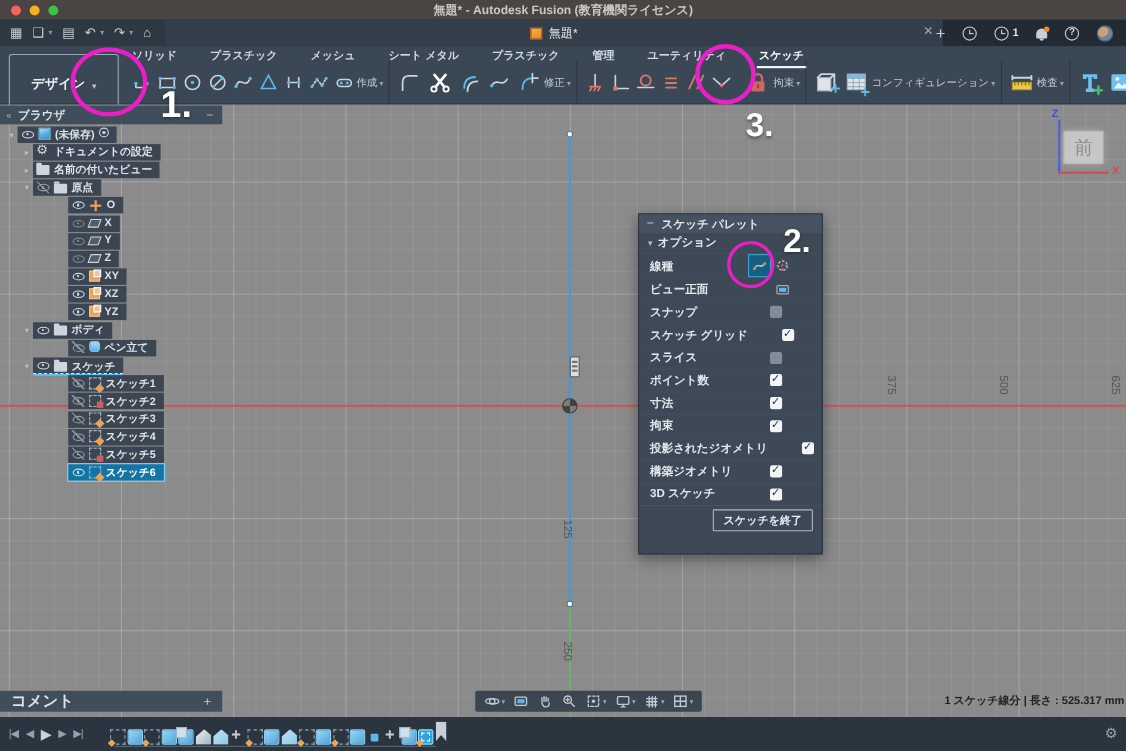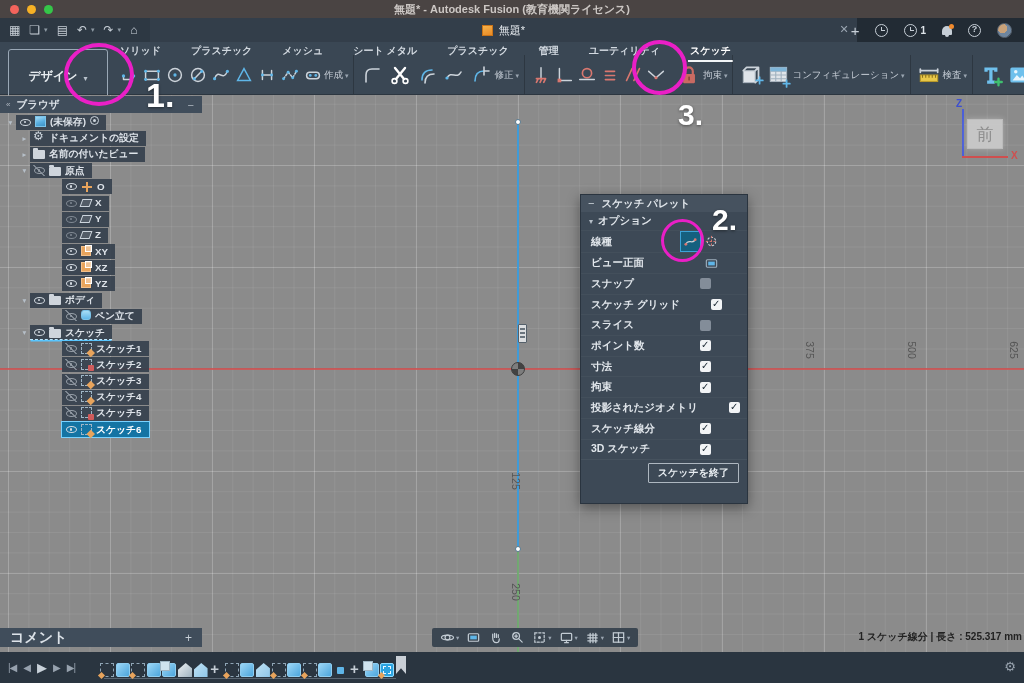--- a/index.html
+++ b/index.html
@@ -753,21 +753,21 @@
       </div>
       <div class="prow checked">
         <span class="plabel">拘束</span>
         <span class="pcheck"></span>
       </div>
       <div class="prow checked">
         <span class="plabel">投影されたジオメトリ</span>
         <span class="pcheck"></span>
       </div>
       <div class="prow checked">
-        <span class="plabel">スケッチ線分</span>
+        <span class="plabel">構築ジオメトリ</span>
         <span class="pcheck"></span>
       </div>
       <div class="prow checked">
         <span class="plabel">3D スケッチ</span>
         <span class="pcheck"></span>
       </div>
     </div>
   <div class="pal-footer">
     <button class="pal-finish">スケッチを終了</button>
   </div>

